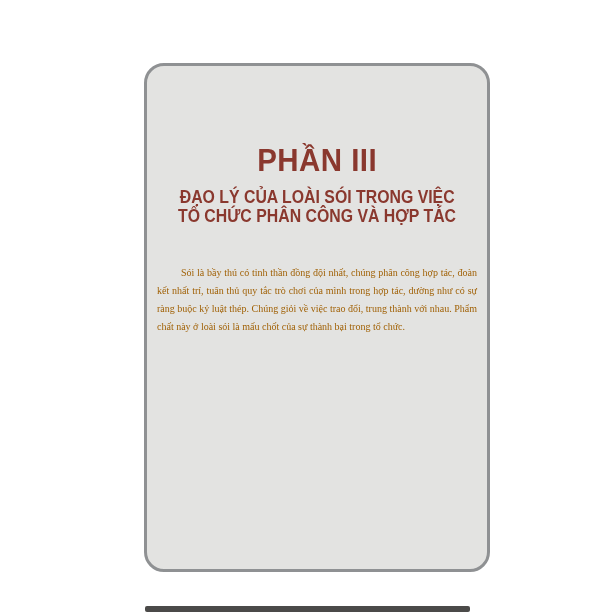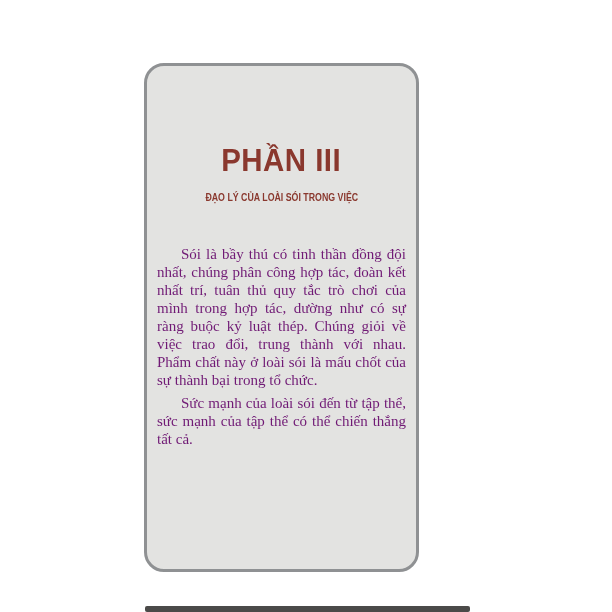--- a/index.html
+++ b/index.html
@@ -12,21 +12,21 @@
     width: 612px;
     height: 612px;
     background: #ffffff;
     overflow: hidden;
     font-family: "Liberation Serif", serif;
   }
   .card {
     position: absolute;
     left: 144px;
     top: 63px;
-    width: 275px;
+    width: 346px;
     height: 509px;
     box-sizing: border-box;
     background: #e3e3e1;
     border: 3px solid #8f9193;
     border-radius: 20px;
   }
   .card-inner {
     position: relative;
     width: 100%;
     height: 100%;
@@ -41,43 +41,43 @@
     font-size: 31px;
     line-height: 34px;
     color: #8a382e;
     letter-spacing: 0.5px;
   }
   .subtitles {
     margin-top: 10px;
     text-align: center;
     font-family: "Liberation Sans", sans-serif;
     font-weight: bold;
-    font-size: 10px;
+    font-size: 18px;
     line-height: 19px;
     color: #8a382e;
   }
   .cond {
     display: inline-block;
     transform: scaleX(0.88);
     transform-origin: 50% 50%;
     white-space: nowrap;
   }
   .cond-title {
     display: inline-block;
     transform: scaleX(0.95);
     transform-origin: 50% 50%;
     white-space: nowrap;
   }
   .body-text {
     margin-top: 38px;
     padding: 0 4px;
-    font-size: 15px;
+    font-size: 10px;
     line-height: 18px;
     text-align: justify;
-    color: #701a75;
+    color: #a16207;
   }
   .body-text p {
     margin: 0 0 5px 0;
     text-indent: 24px;
   }
   .bottom-strip {
     position: absolute;
     left: 145px;
     top: 606px;
     width: 325px;
@@ -95,25 +95,27 @@
     <div class="card-inner">
 
       <div class="part-title">
         <span class="cond-title">PHẦN III</span>
       </div>
 
       <div class="subtitles">
         <div>
           <span class="cond">ĐẠO LÝ CỦA LOÀI SÓI TRONG VIỆC</span>
         </div>
+        <div>
+          <span class="cond">TỔ CHỨC PHÂN CÔNG VÀ HỢP TÁC</span>
+        </div>
       </div>
 
       <div class="body-text">
         <p>Sói là bầy thú có tinh thần đồng đội nhất, chúng phân công hợp tác, đoàn kết nhất trí, tuân thủ quy tắc trò chơi của mình trong hợp tác, dường như có sự ràng buộc kỷ luật thép. Chúng giỏi về việc trao đổi, trung thành với nhau. Phẩm chất này ở loài sói là mấu chốt của sự thành bại trong tổ chức.</p>
-        <p>Sức mạnh của loài sói đến từ tập thể, sức mạnh của tập thể có thể chiến thắng tất cả.</p>
       </div>
 
     </div>
   </div>
 
   <div class="bottom-strip"></div>
 
 </div>
 
 </body></html>

